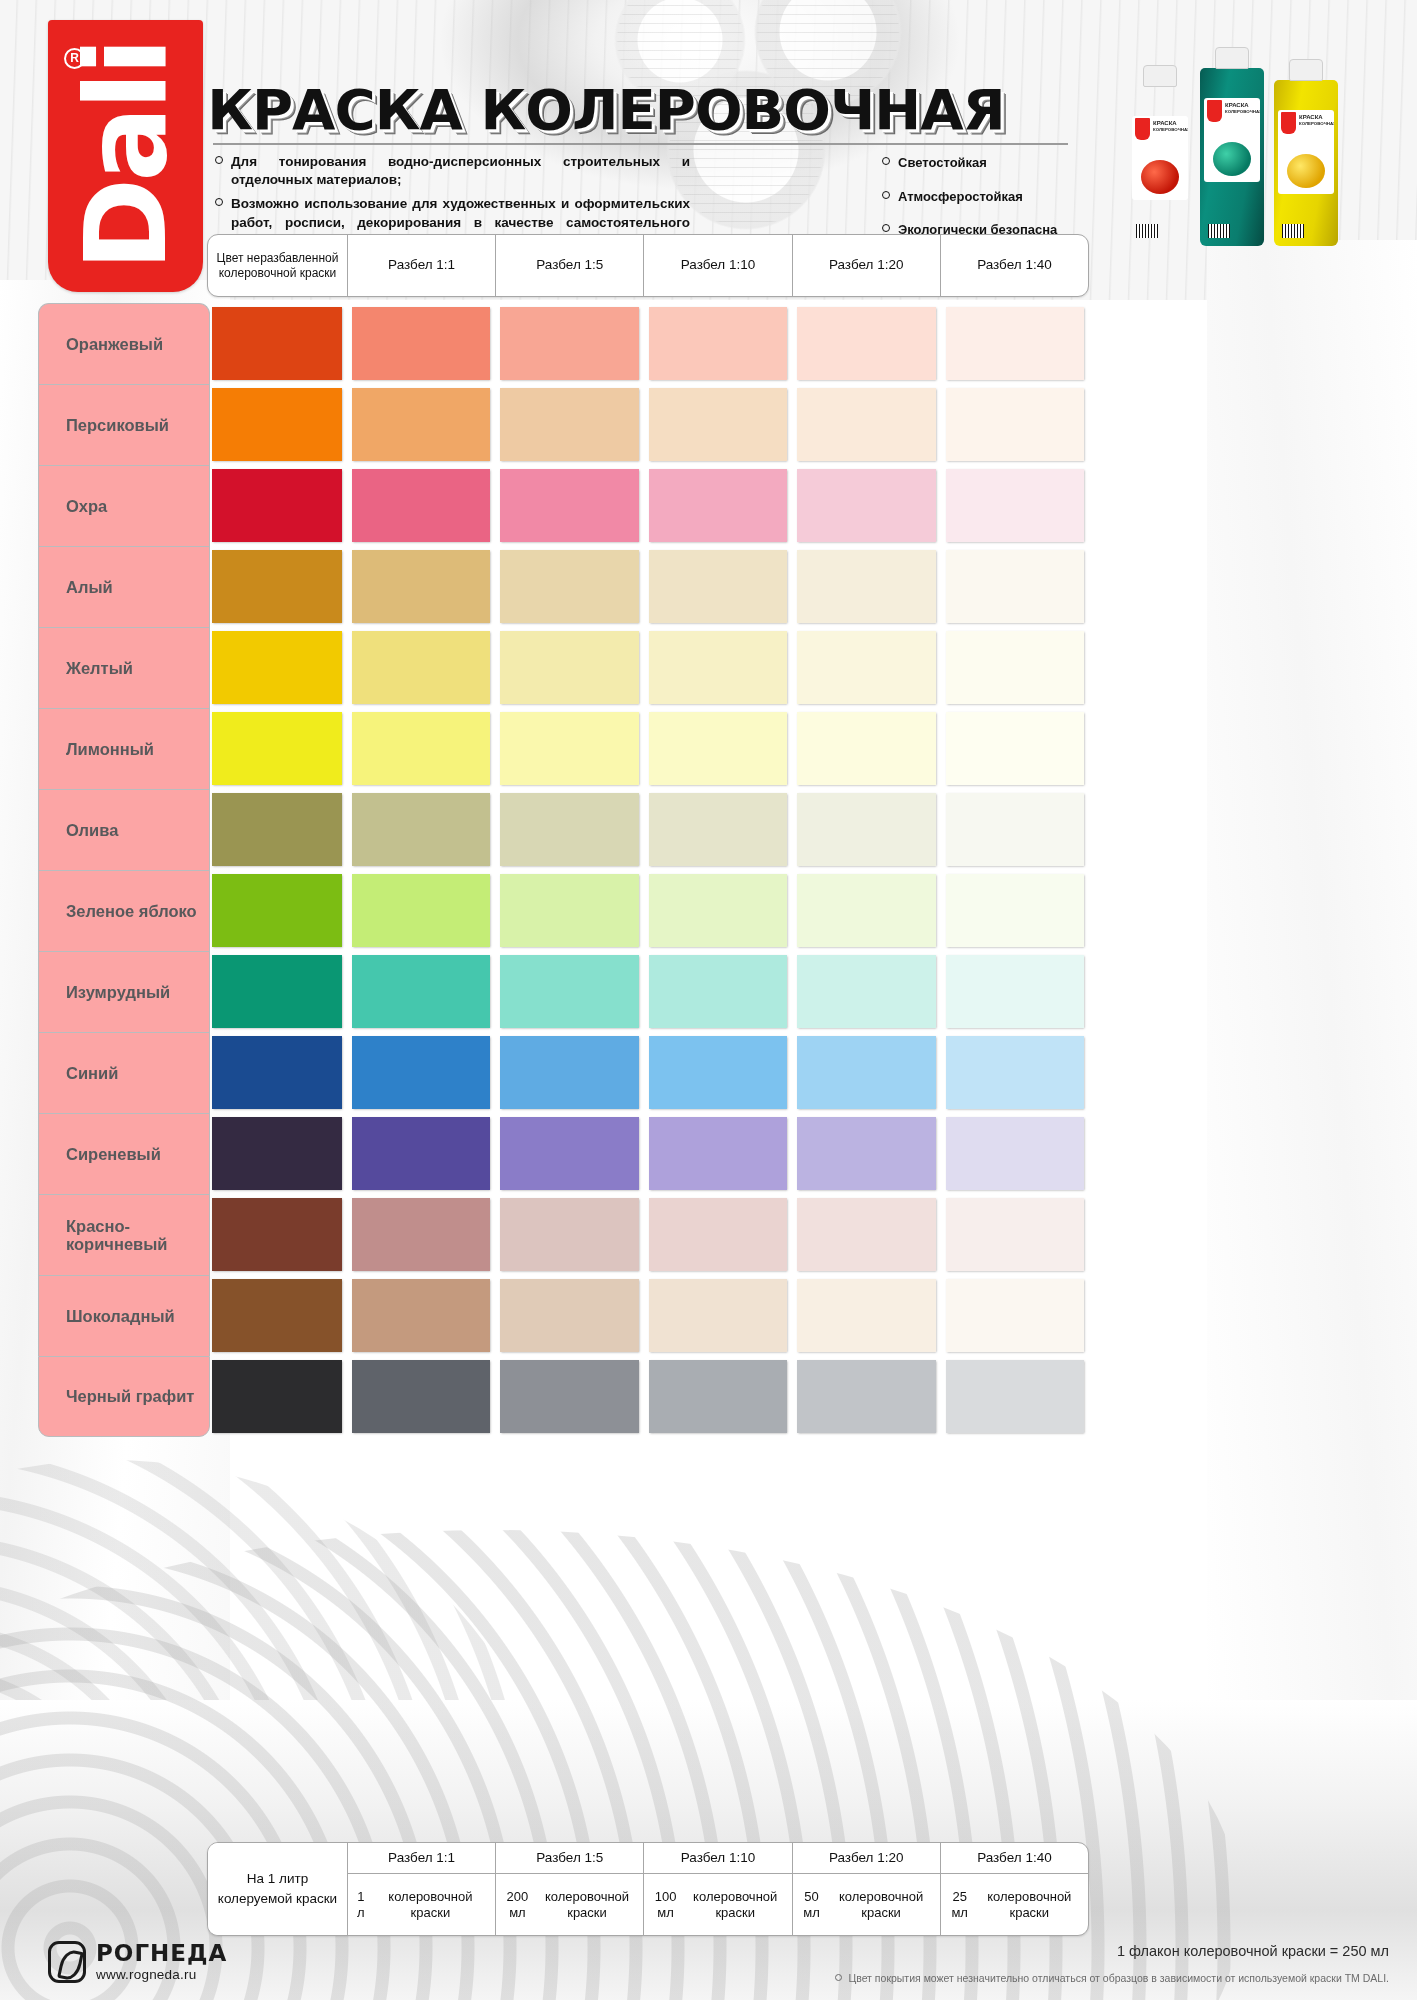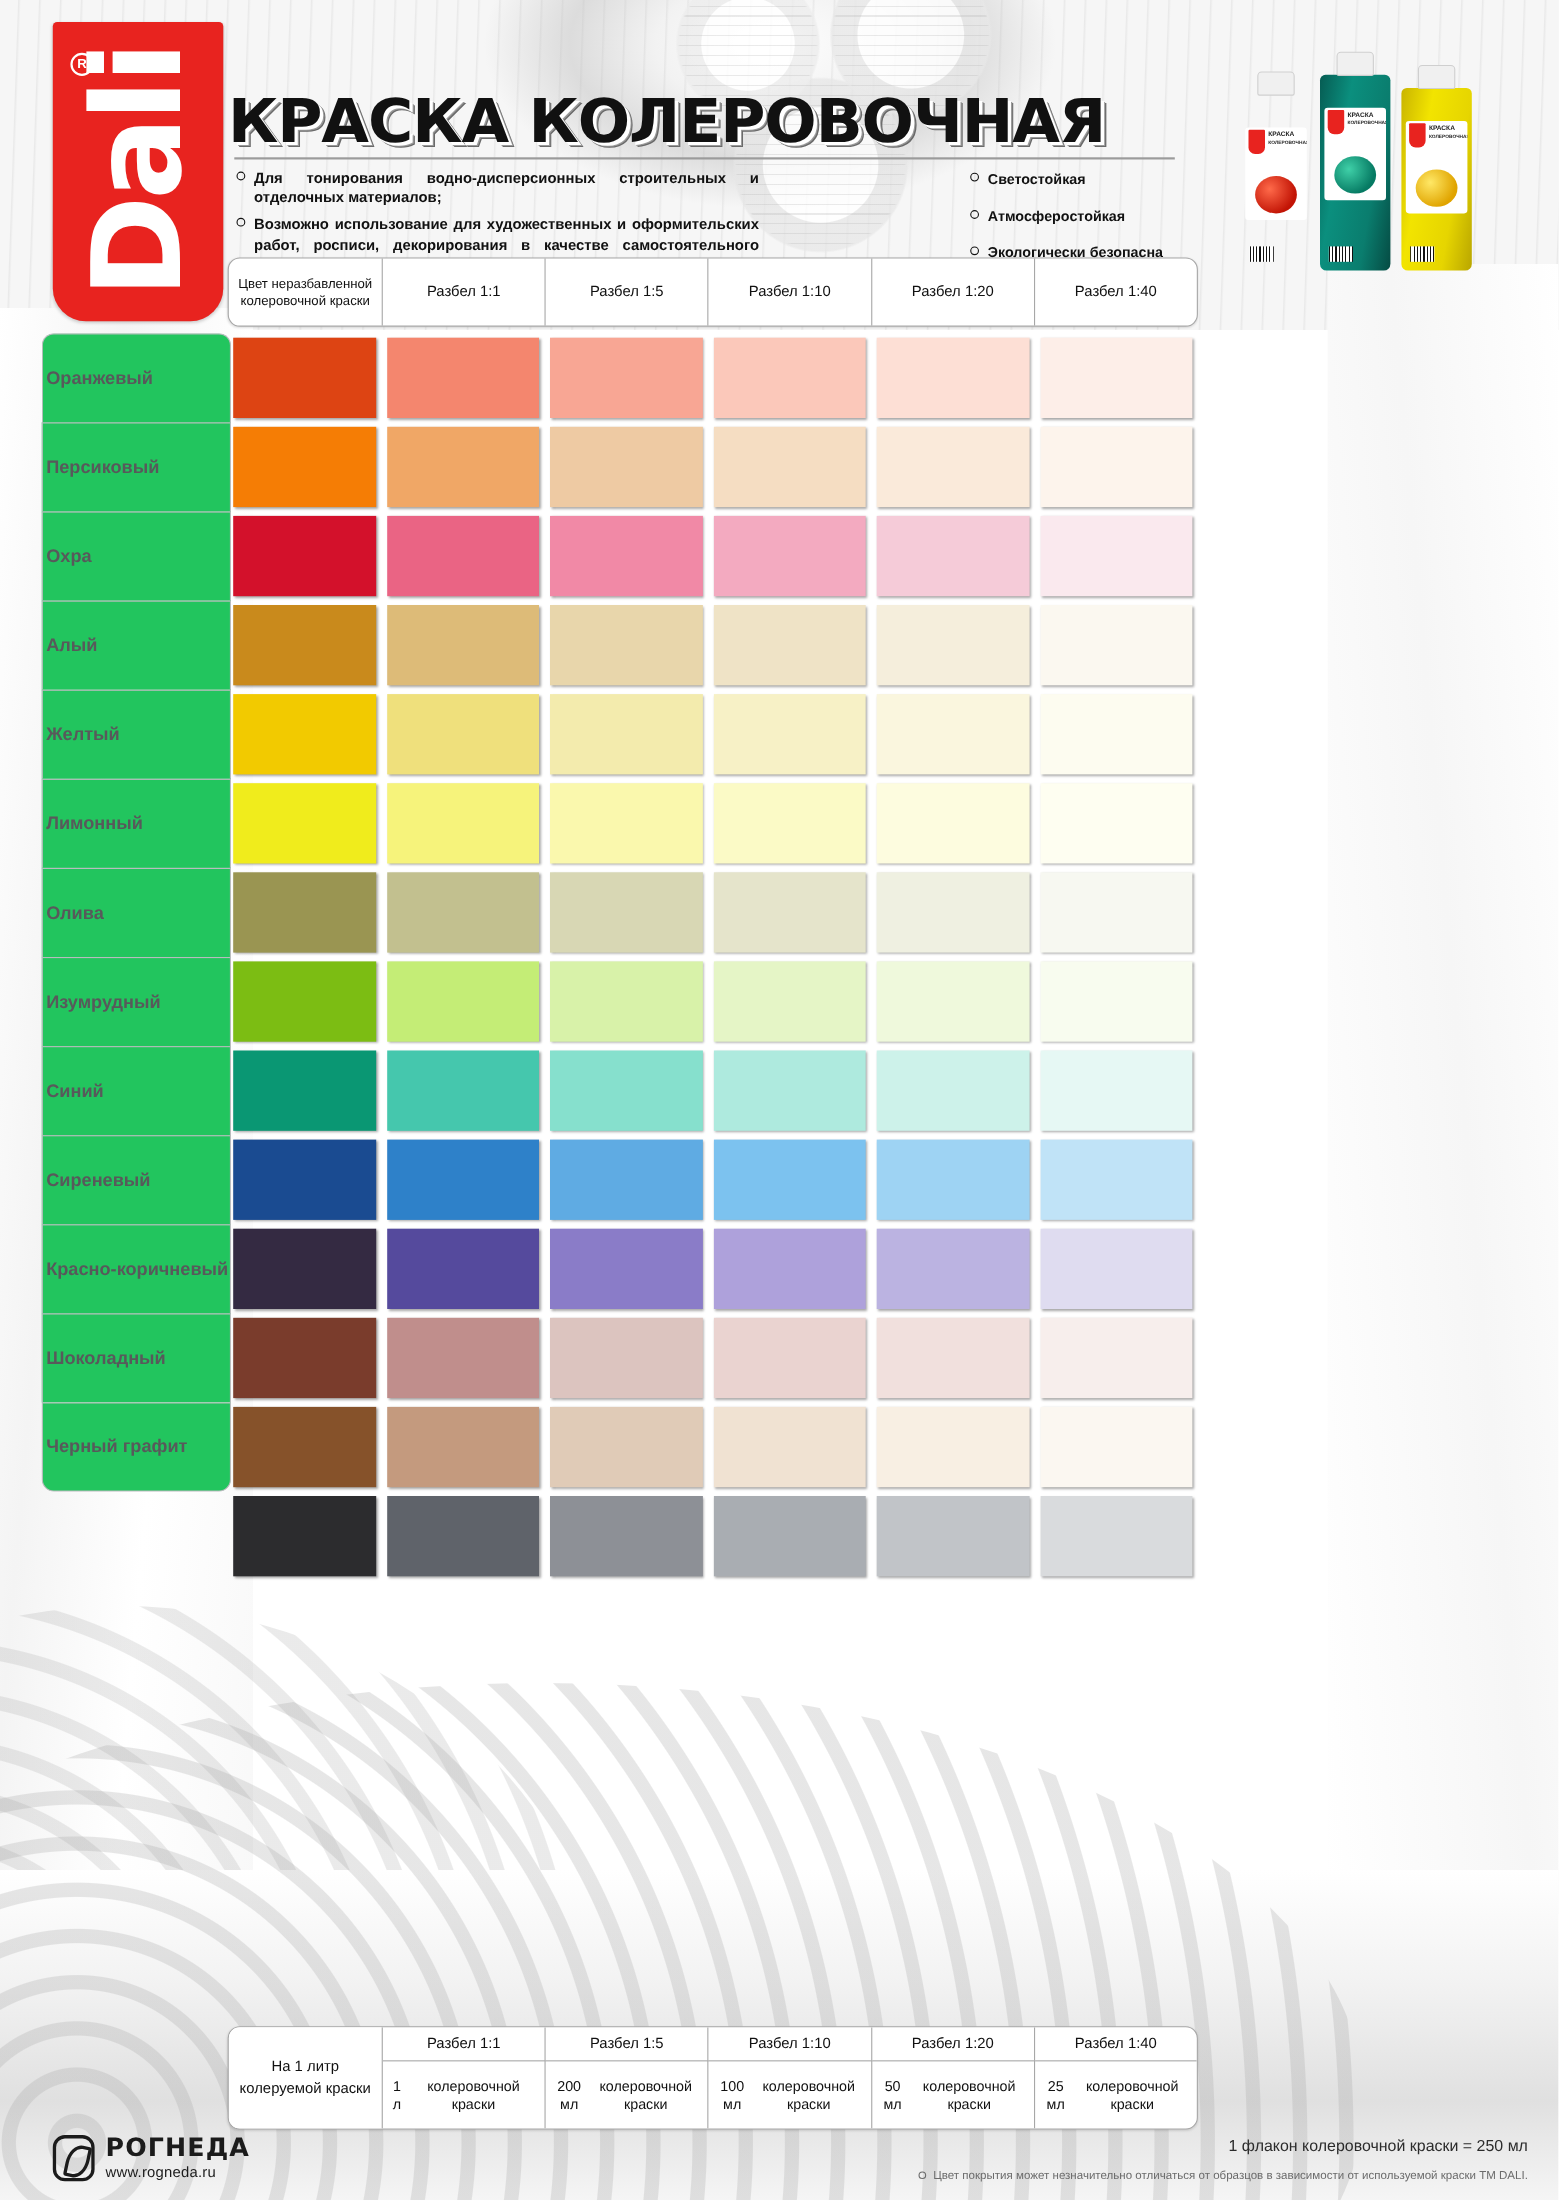--- a/index.html
+++ b/index.html
@@ -172,23 +172,23 @@
   }
   .row .swatch-cell.first{ flex:0 0 140px; }
   .swatch{
     width:100%; height:100%;
     box-shadow: 1.4px 1.4px 2.2px rgba(0,0,0,.35);
   }
 
   .names{ position:absolute; left:38px; top:303px; width:172px; z-index:7; }
   .name-cell{
     height:81px; display:flex; align-items:center;
-    padding-left:3px;
+    padding-left:27px;
     font-size:16.5px; font-weight:700; color:#58595b;
-    background:#22c55e;
+    background:#fca5a5;
     border:1px solid #b9bcbe; border-bottom:none;
     line-height:1.12;
   }
   .name-cell:first-child{ border-radius:11px 11px 0 0; }
   .name-cell:last-child{ border-bottom:1px solid #b9bcbe; border-radius:0 0 11px 11px; }
 
   
   .foot-table{
     position:absolute; left:207px; top:1842px; width:882px; z-index:6;
     background:#fff; border:1.1px solid #a7a7a7; border-radius:11px;
@@ -352,20 +352,21 @@
   </div>
 
 <div class="names" id="names-col">
     <div class="name-cell">Оранжевый</div>
     <div class="name-cell">Персиковый</div>
     <div class="name-cell">Охра</div>
     <div class="name-cell">Алый</div>
     <div class="name-cell">Желтый</div>
     <div class="name-cell">Лимонный</div>
     <div class="name-cell">Олива</div>
+    <div class="name-cell">Зеленое яблоко</div>
     <div class="name-cell">Изумрудный</div>
     <div class="name-cell">Синий</div>
     <div class="name-cell">Сиреневый</div>
     <div class="name-cell">Красно-коричневый</div>
     <div class="name-cell">Шоколадный</div>
     <div class="name-cell">Черный графит</div>
   </div>
 
 <div class="grid" id="swatch-grid">
     <div class="row">

